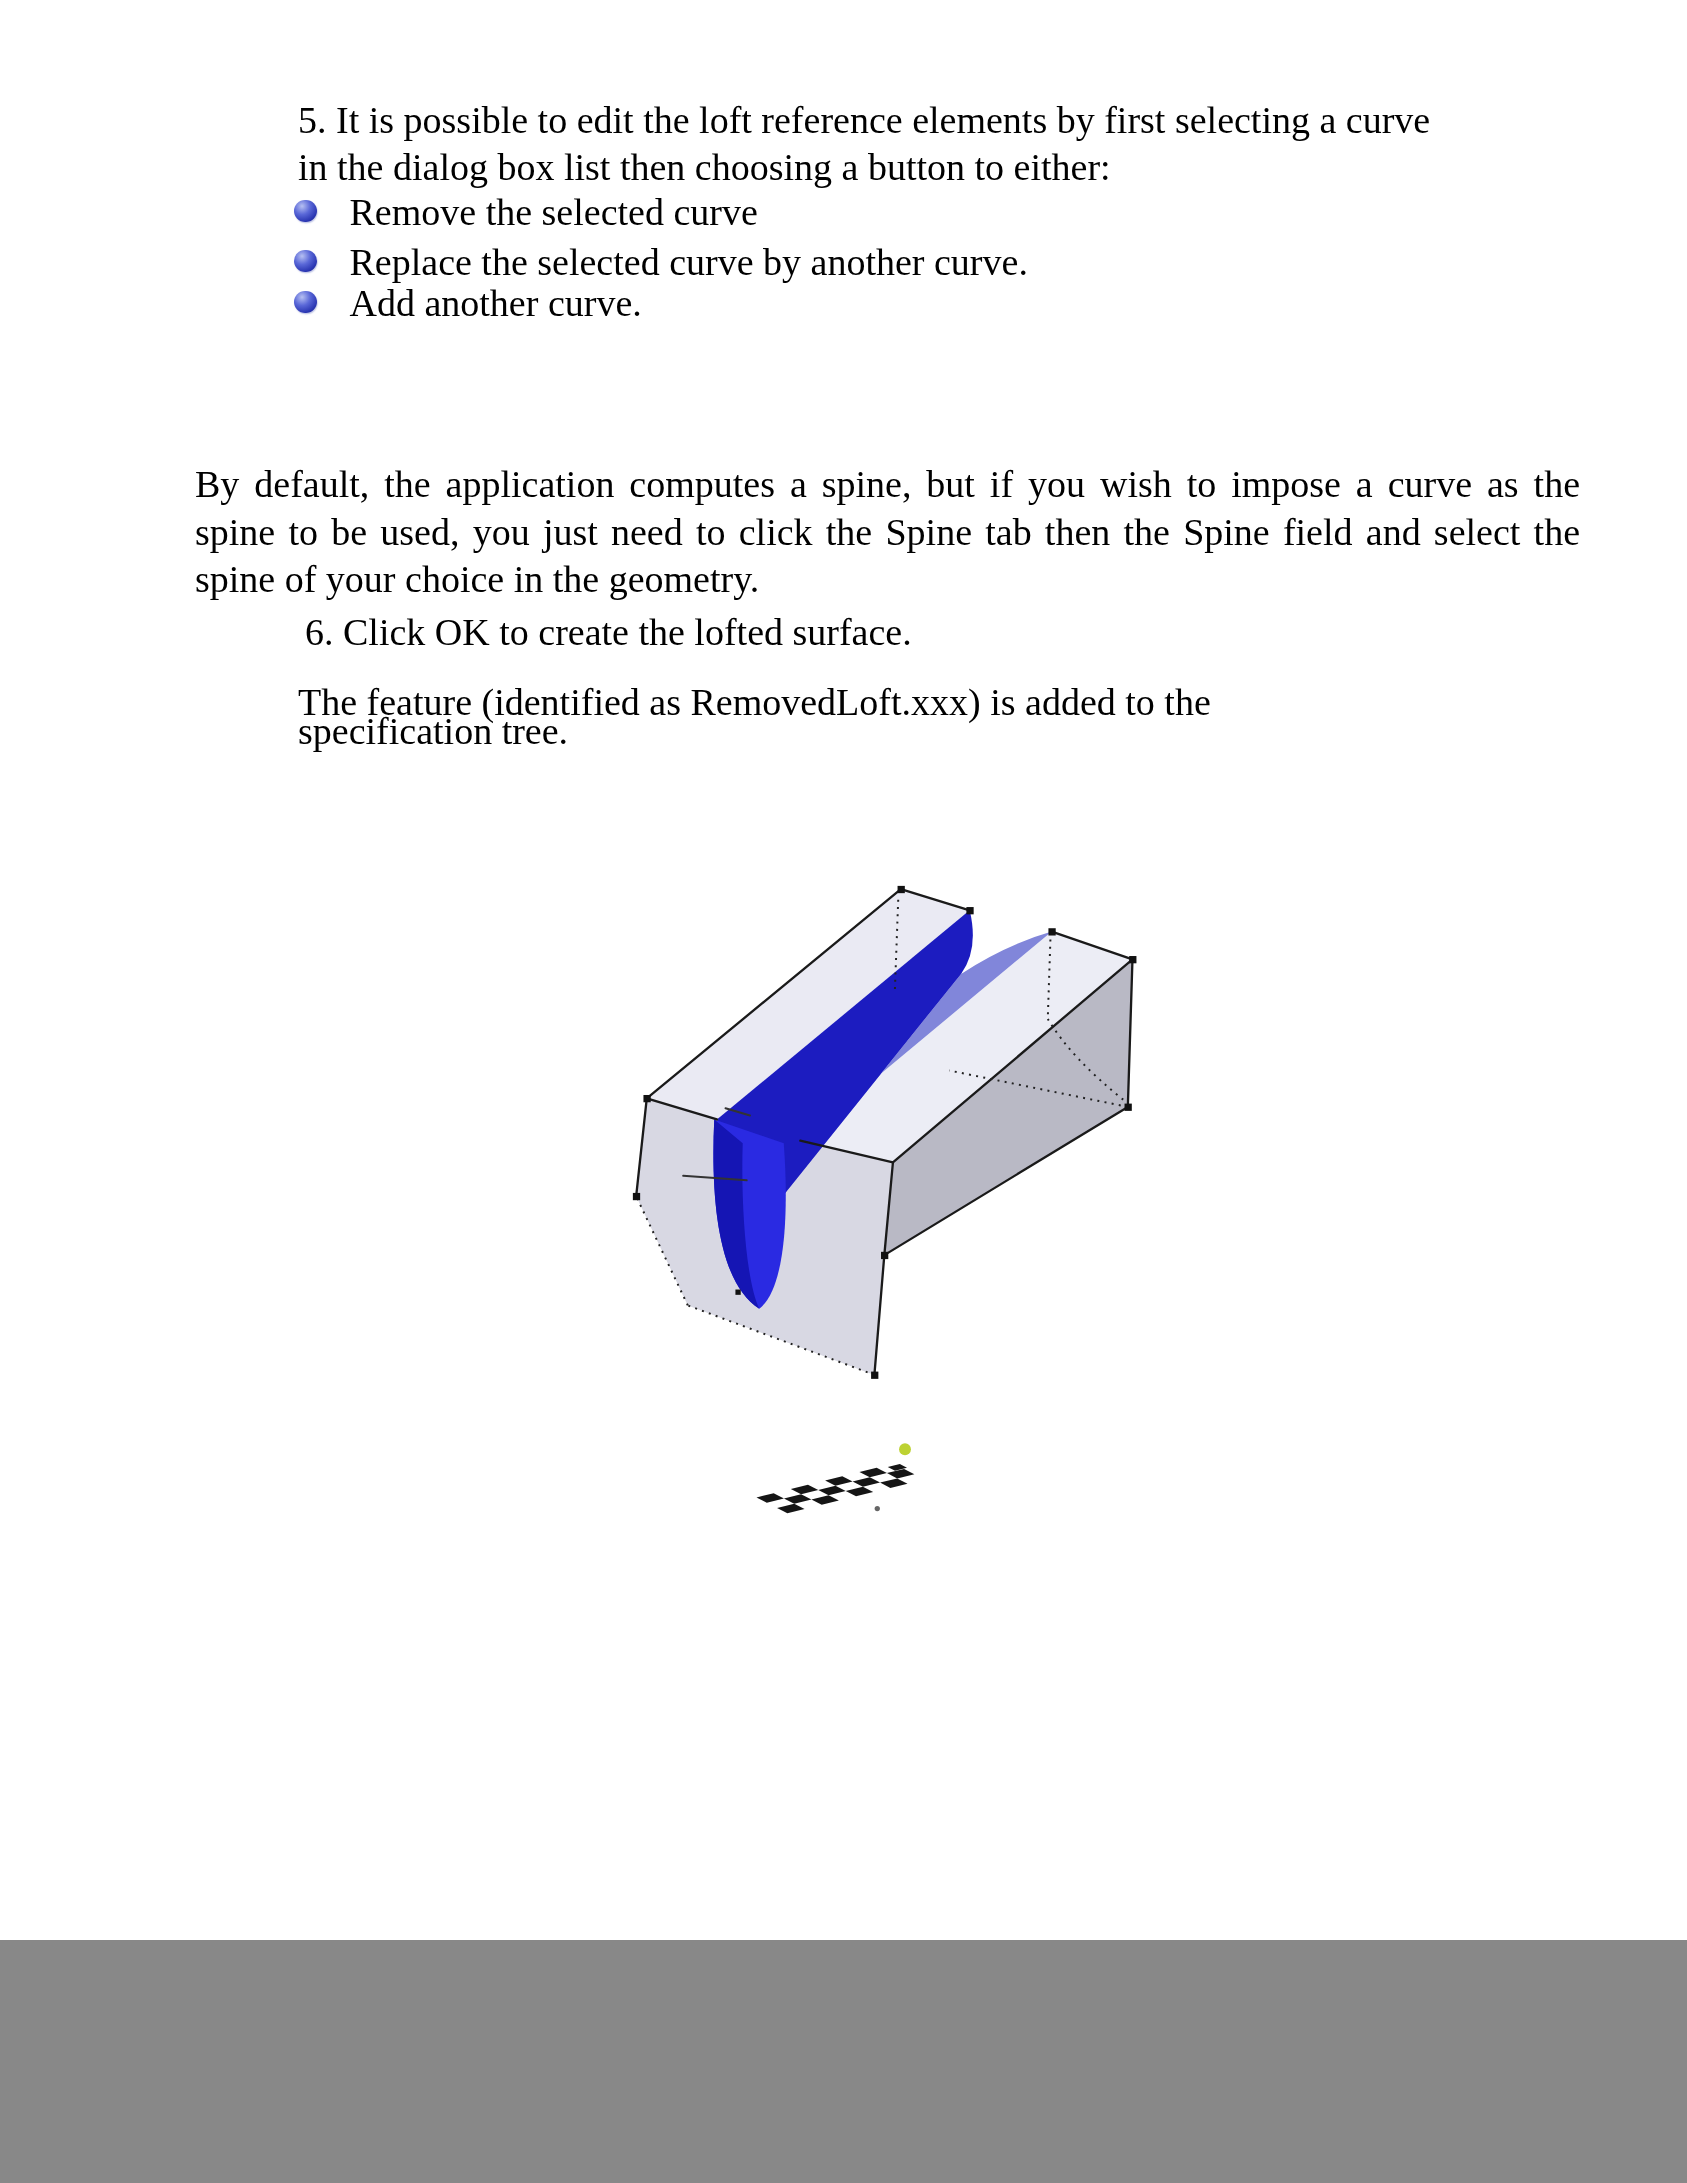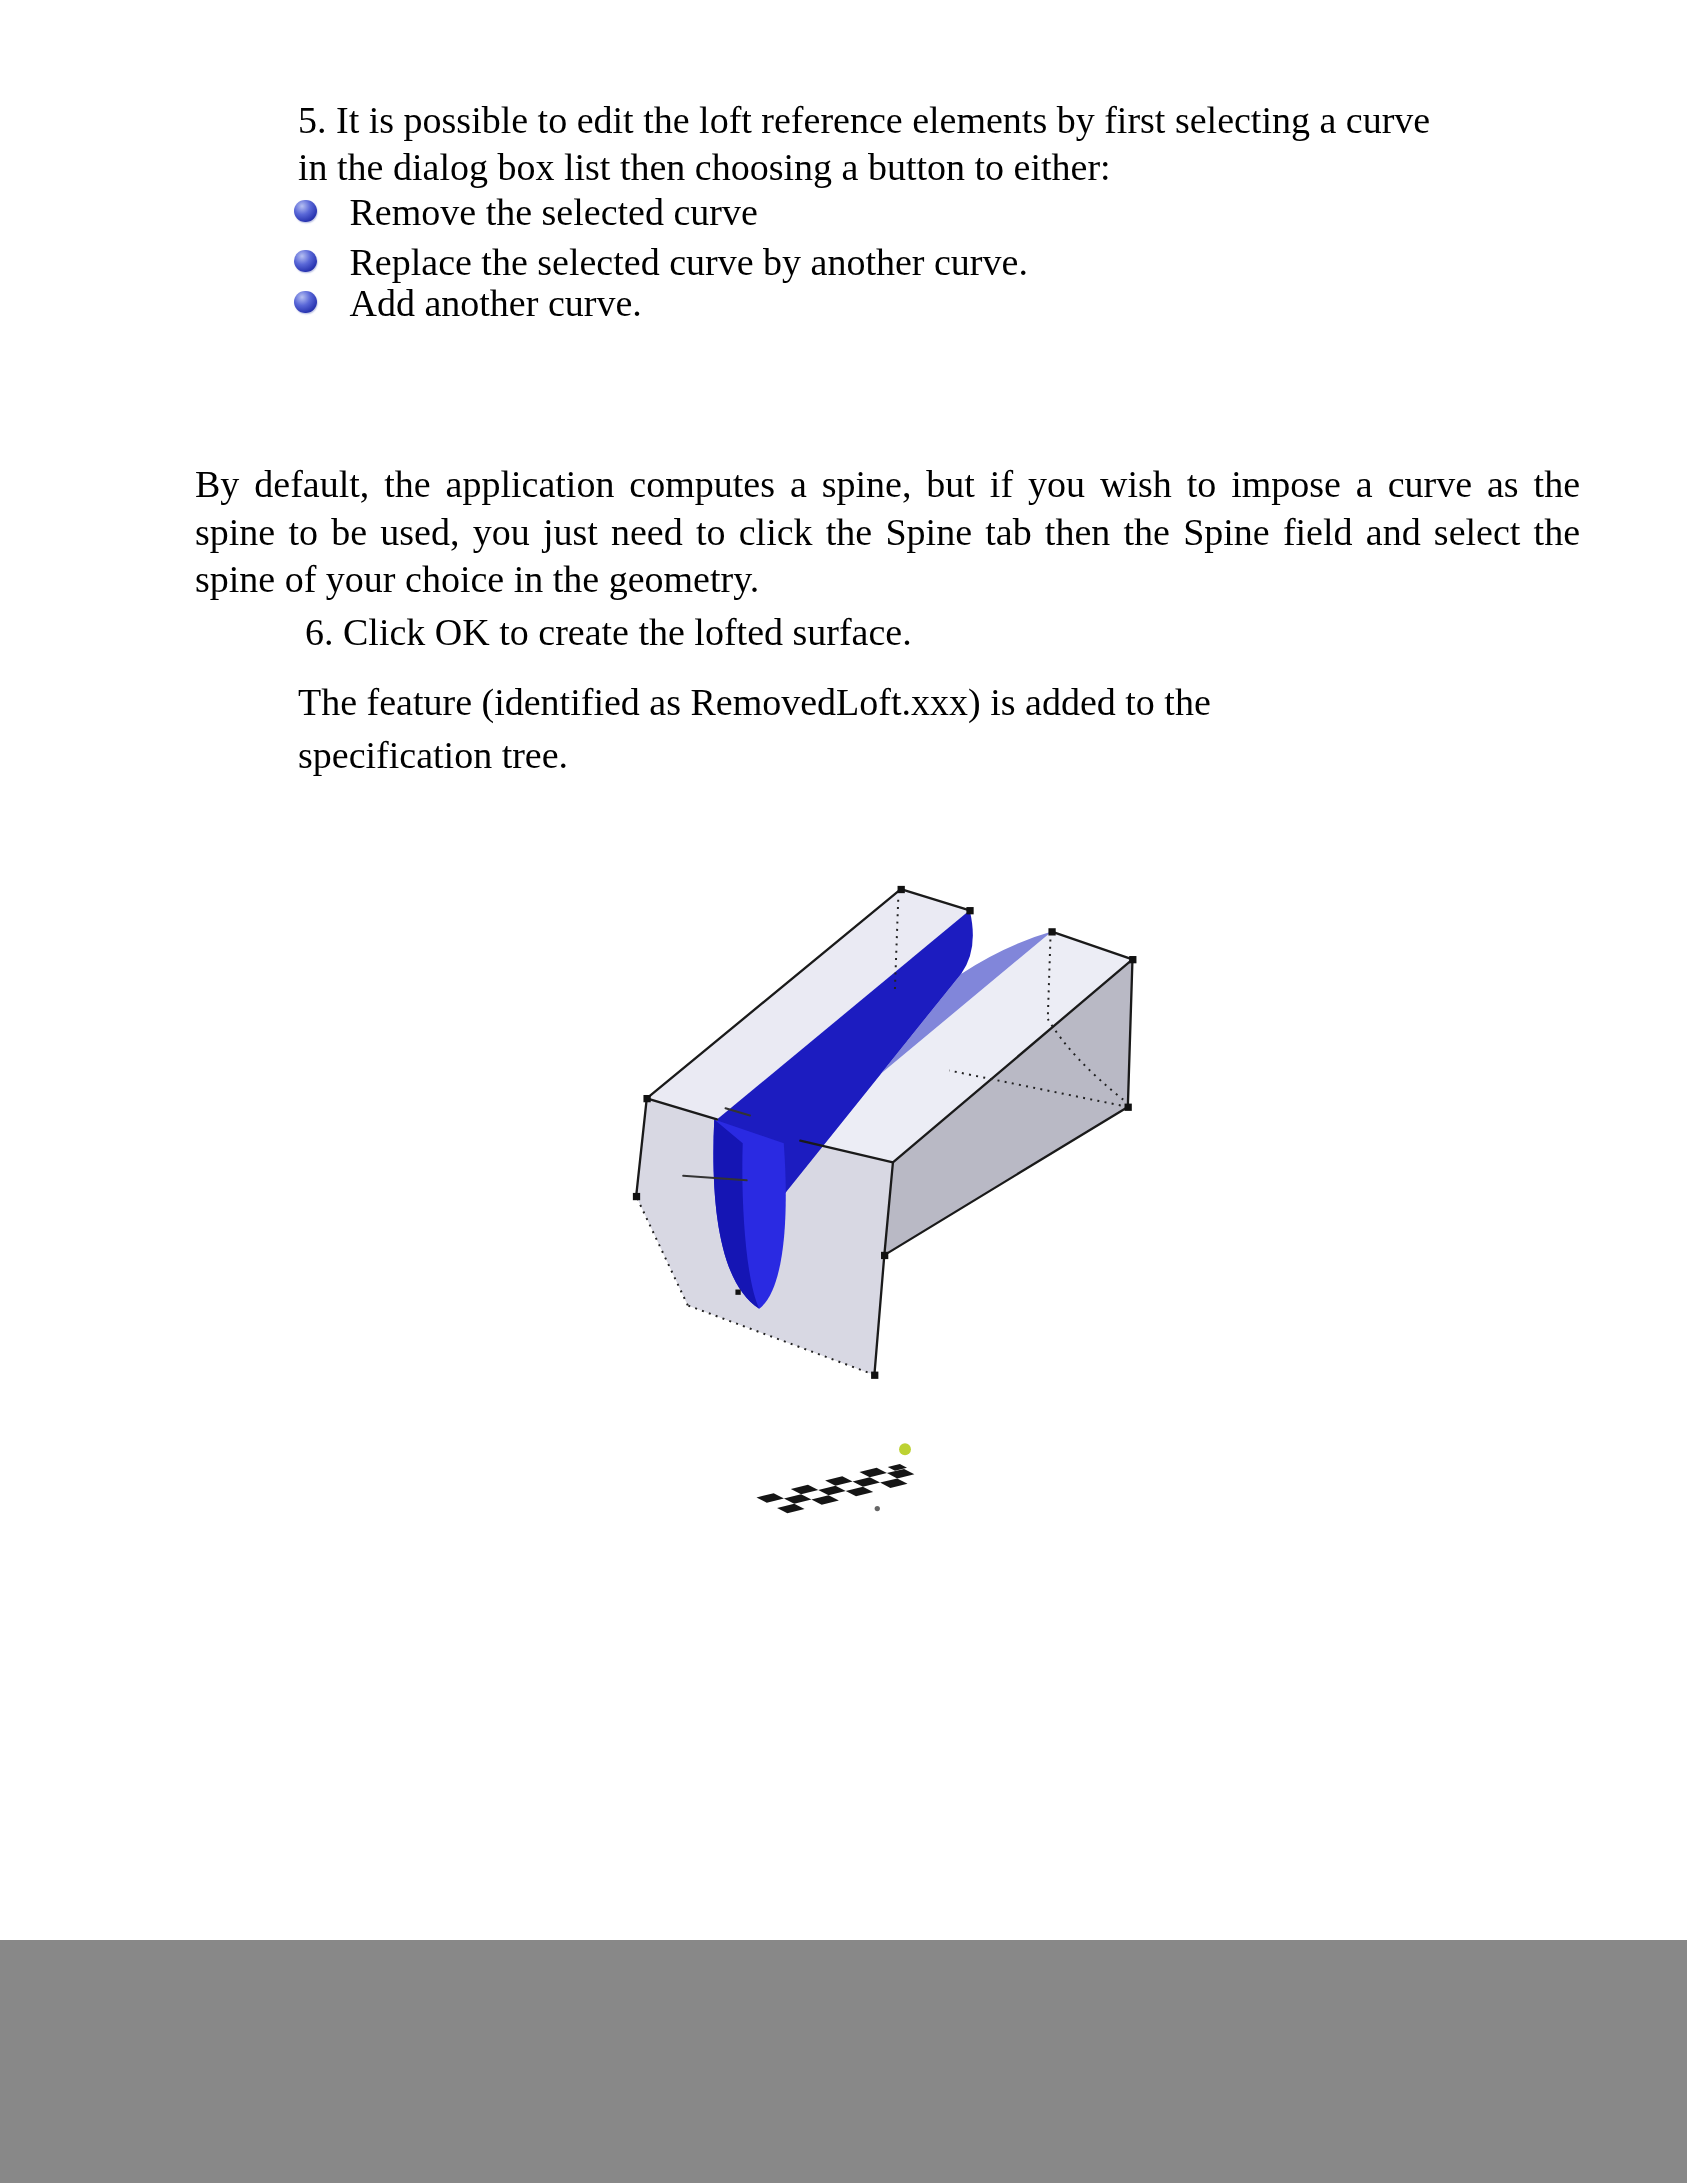--- a/index.html
+++ b/index.html
@@ -52,21 +52,21 @@
     <span class="bullet-label">Add another curve.</span>
   </div>
 
   <div class="jline" style="top:461px;">By default, the application computes a spine, but if you wish to impose a curve as the</div>
   <div class="jline" style="top:509px;">spine to be used, you just need to click the Spine tab then the Spine field and select the</div>
   <div class="jline jlast" style="top:556px;">spine of your choice in the geometry.</div>
 
   <div class="txt" style="left:305px;top:609px;text-align:right;">6. Click OK to create the lofted surface.</div>
 
   <div class="txt" style="left:298px;top:679px;">The feature (identified as RemovedLoft.xxx) is added to the</div>
-  <div class="txt" style="left:298px;top:732px;">specification tree.</div>
+  <div class="txt" style="left:298px;top:708px;">specification tree.</div>
 
   <div class="figure-wrap">
     <svg width="536" height="556" viewBox="0 0 810 840" xmlns="http://www.w3.org/2000/svg">
 
       <polygon points="432,44 536,76 523,172 424,140" fill="#cfcfdc"></polygon>
 
       <polygon points="48,360 420,457 407,597 392,778 110,673 32,508" fill="#d8d8e3"></polygon>
 
       <polygon points="420,457 782,150 775,373 407,597" fill="#b9b9c5"></polygon>
 

